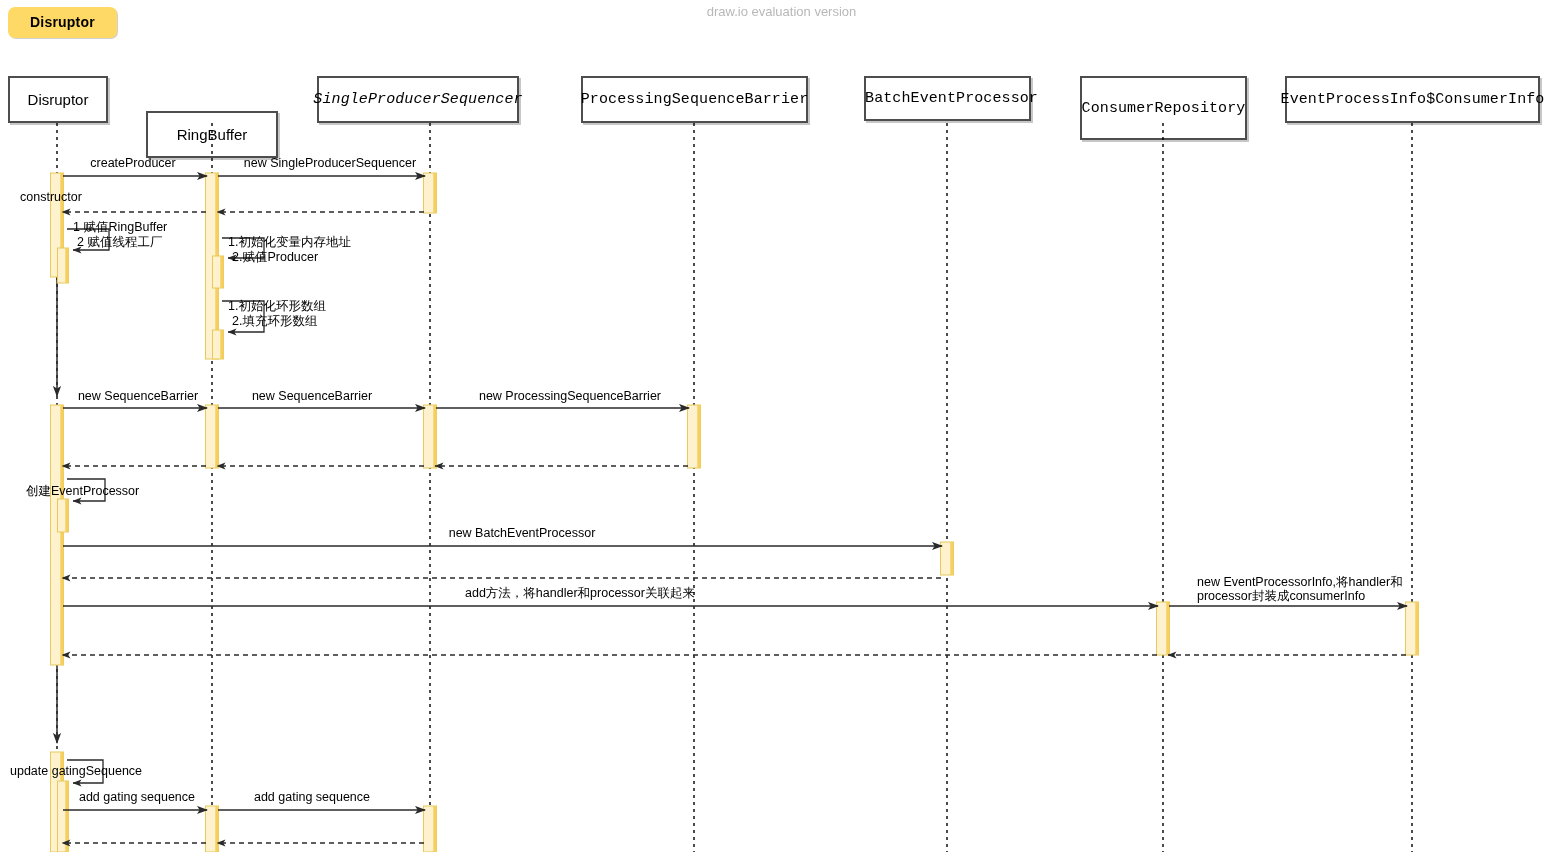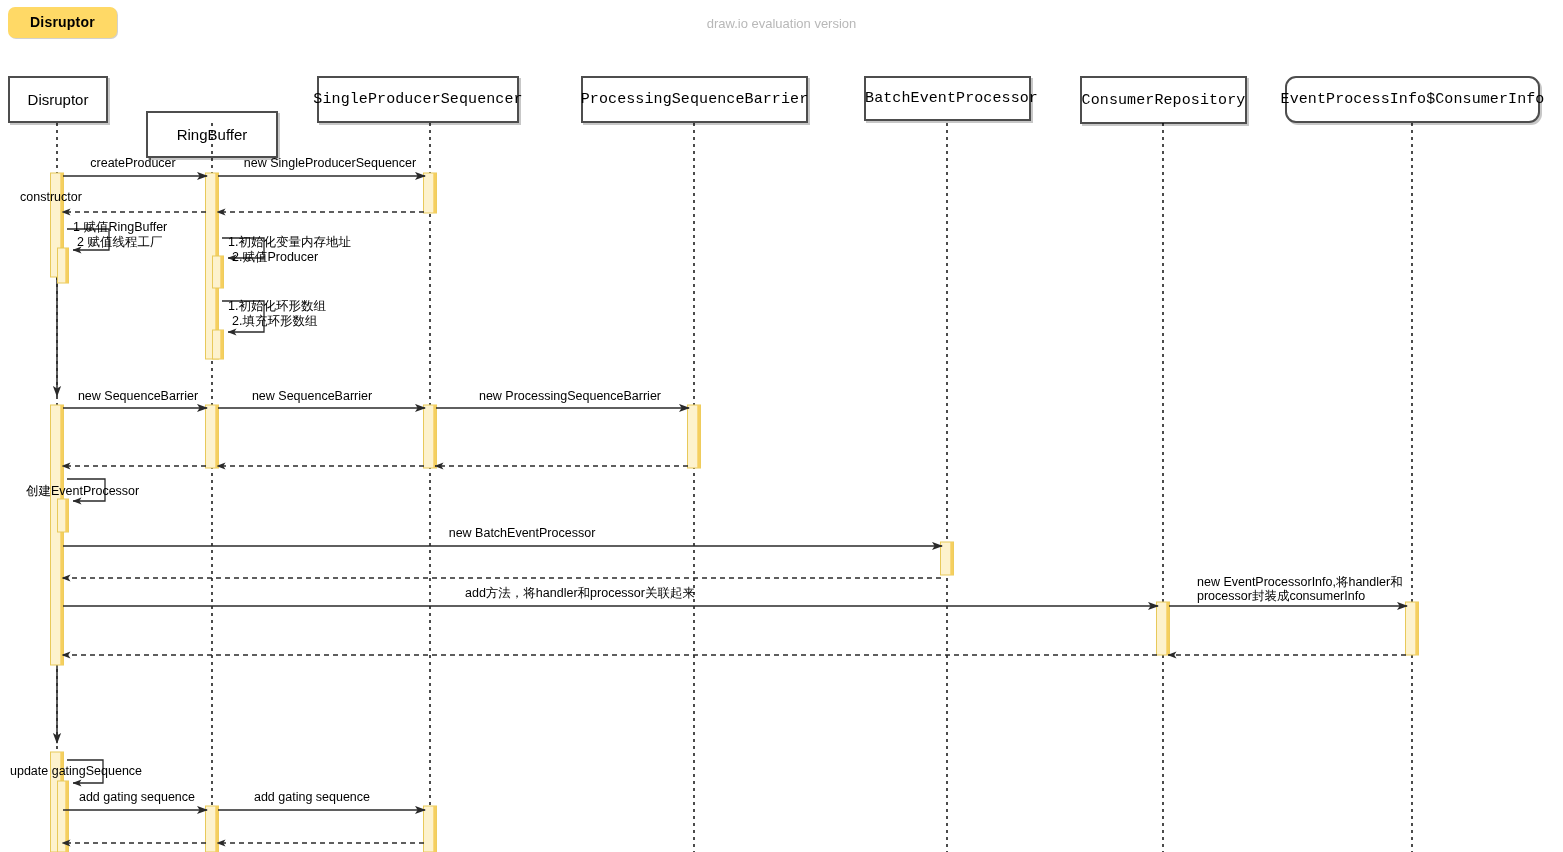--- a/index.html
+++ b/index.html
@@ -31,21 +31,21 @@
     font-size: 14px;
     font-weight: bold;
     color: #000000;
     letter-spacing: 0.2px;
     box-shadow: 1px 1px 0 rgba(0,0,0,0.18);
     font-family: "Liberation Sans", sans-serif;
   }
   .watermark {
     position: absolute;
     left: 0;
-    top: 16px;
+    top: 4px;
     width: 1563px;
     text-align: center;
     font-size: 13px;
     color: #b8b8b8;
     font-family: "Liberation Sans", sans-serif;
     pointer-events: none;
   }
   .lifeline-box {
     position: absolute;
     box-sizing: border-box;
@@ -110,33 +110,33 @@
 <div class="watermark">draw.io evaluation version</div>
 <div class="title-badge">Disruptor</div>
 
 <div id="boxes">
     <div class="lifeline-box" style="left: 8px; top: 76px; width: 100px; height: 47px;">
       <span class="lbl-sans">Disruptor</span>
     </div>
     <div class="lifeline-box" style="left: 146px; top: 76px; width: 132px; height: 47px; margin-top: 35px;">
       <span class="lbl-sans">RingBuffer</span>
     </div>
-    <div class="lifeline-box" style="left: 317px; top: 76px; width: 202px; height: 47px;">
+    <div class="lifeline-box" style="left: 317px; top: 76px; width: 202px; height: 47px; font-style: italic;">
       <span class="lbl-mono">SingleProducerSequencer</span>
     </div>
     <div class="lifeline-box" style="left: 581px; top: 76px; width: 227px; height: 47px; align-items: center;">
       <span class="lbl-mono">ProcessingSequenceBarrier</span>
     </div>
     <div class="lifeline-box" style="left: 864px; top: 76px; width: 167px; height: 45px; padding-left: 8px;">
       <span class="lbl-mono">BatchEventProcessor</span>
     </div>
-    <div class="lifeline-box" style="left: 1080px; top: 76px; width: 167px; height: 48px; text-align: right;">
+    <div class="lifeline-box" style="left: 1080px; top: 76px; width: 167px; height: 64px; text-align: right;">
       <span class="lbl-mono">ConsumerRepository</span>
     </div>
-    <div class="lifeline-box" style="left: 1285px; top: 76px; width: 255px; height: 47px; border-radius: 11px;">
+    <div class="lifeline-box" style="left: 1285px; top: 76px; width: 255px; height: 47px;">
       <span class="lbl-mono">EventProcessInfo$ConsumerInfo</span>
     </div>
   </div>
 
 <svg id="canvas" viewBox="0 0 1563 852">
   <defs>
     <marker id="arrowFilled" markerWidth="11" markerHeight="9" refX="10" refY="4.5" orient="auto" markerUnits="userSpaceOnUse">
       <path d="M0,0.4 L11,4.5 L0,8.6 L2.6,4.5 Z" fill="#2a2a2a"></path>
     </marker>
     <marker id="arrowFilledRev" markerWidth="11" markerHeight="9" refX="10" refY="4.5" orient="auto" markerUnits="userSpaceOnUse">

